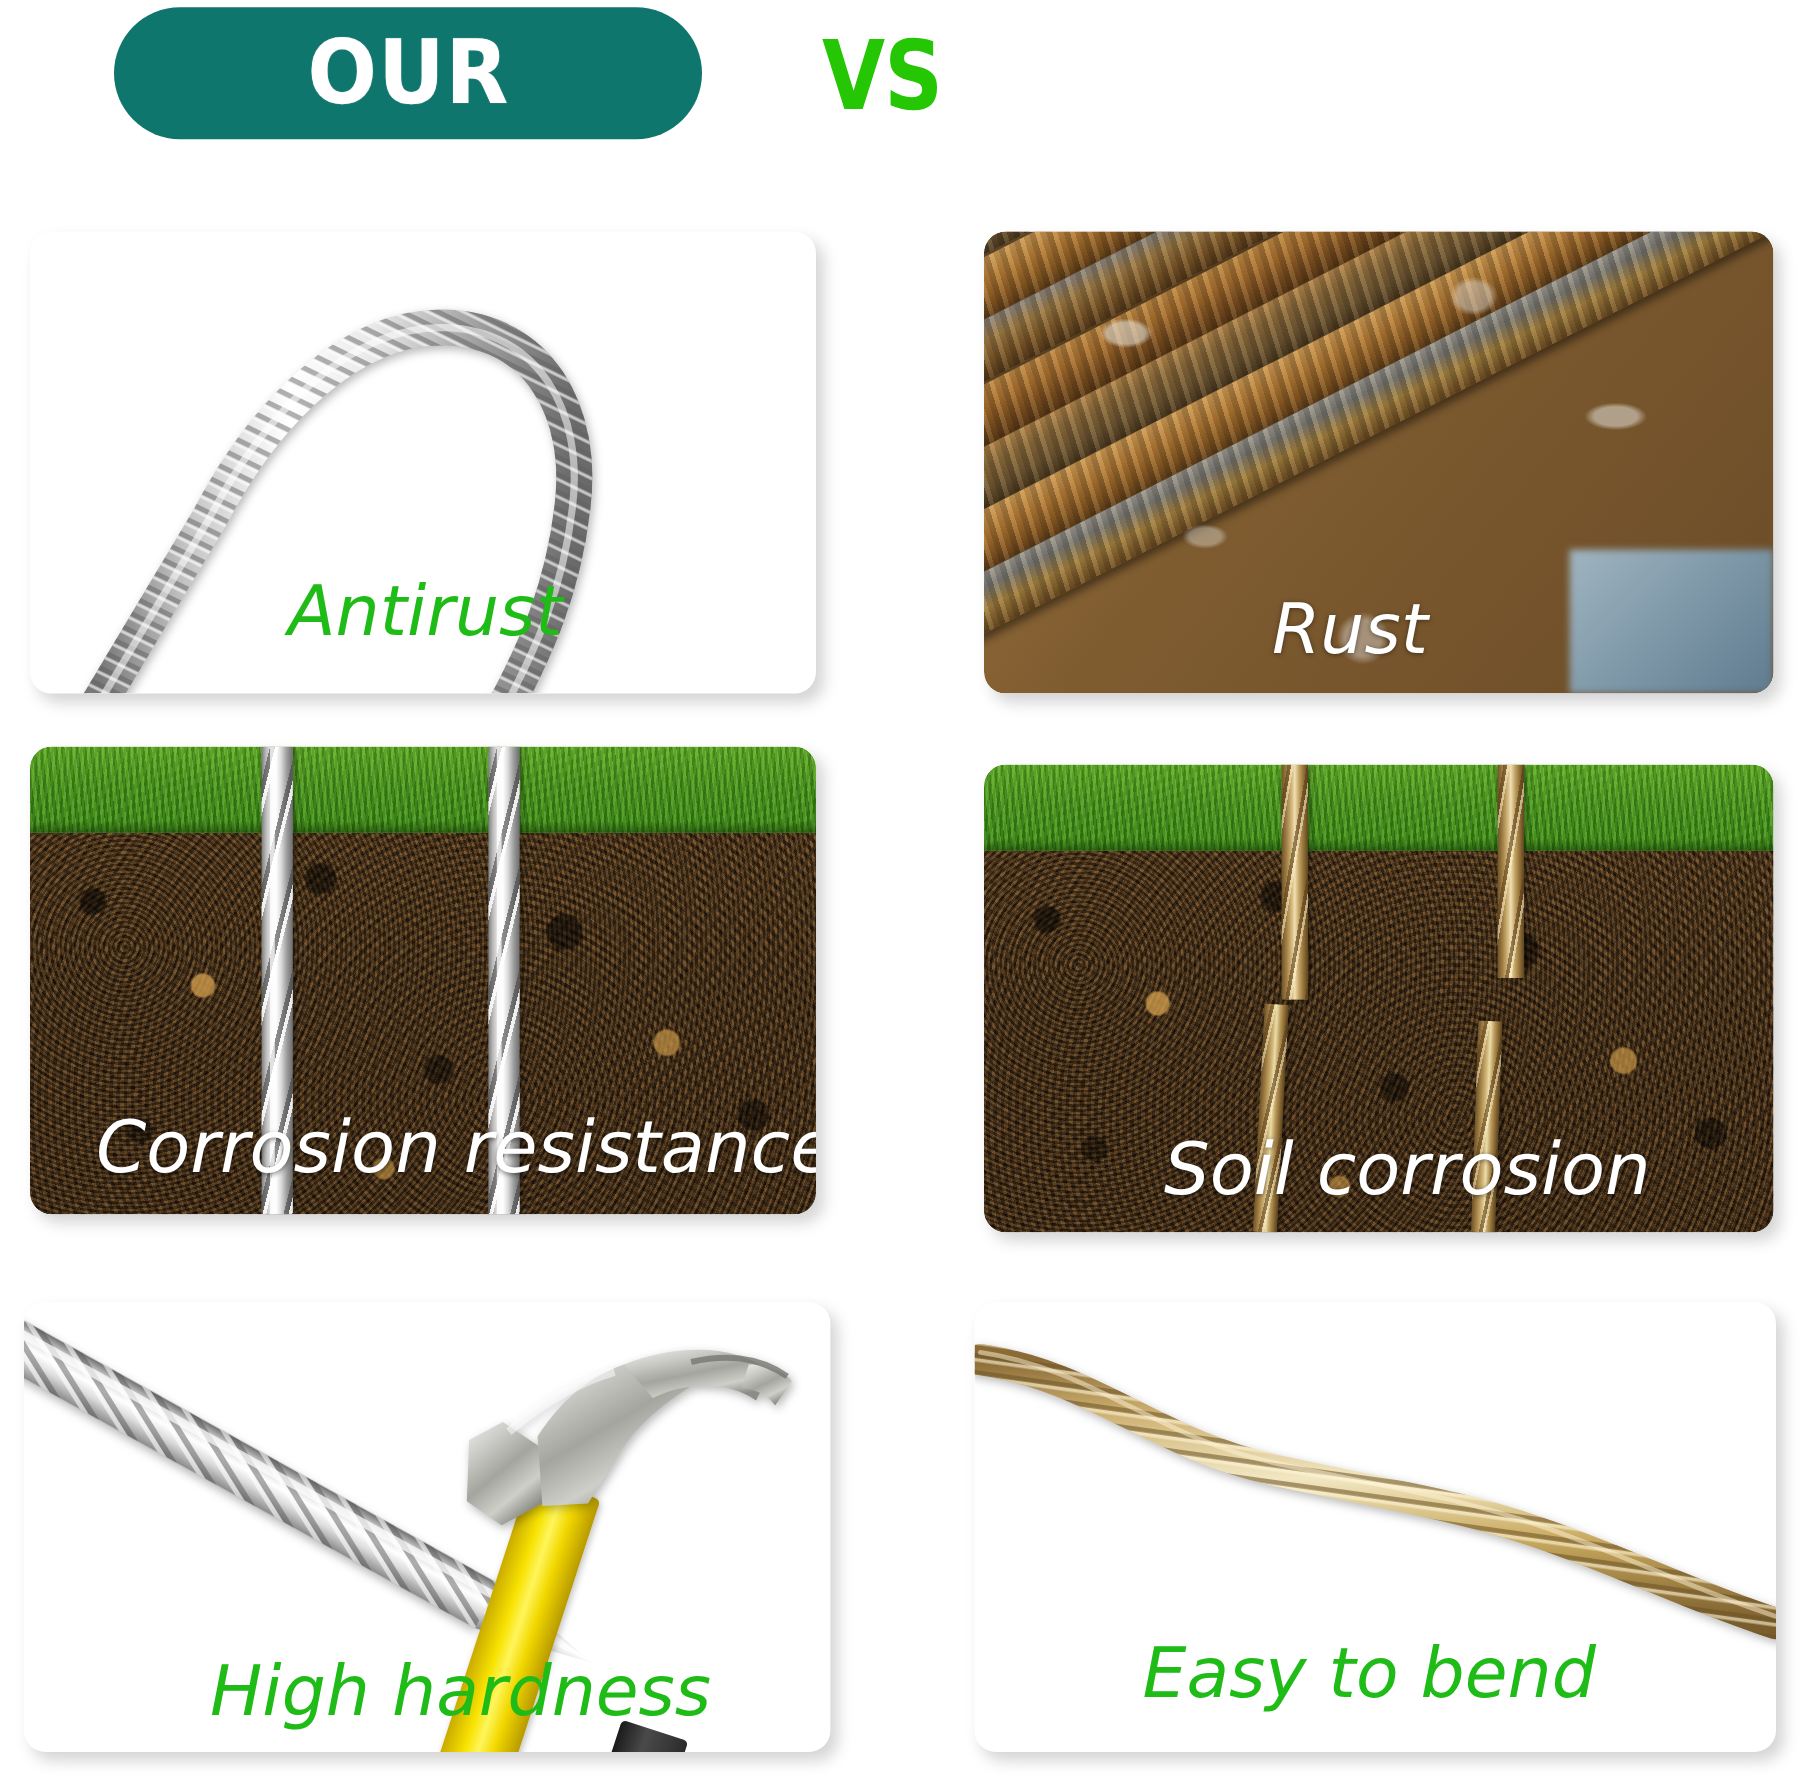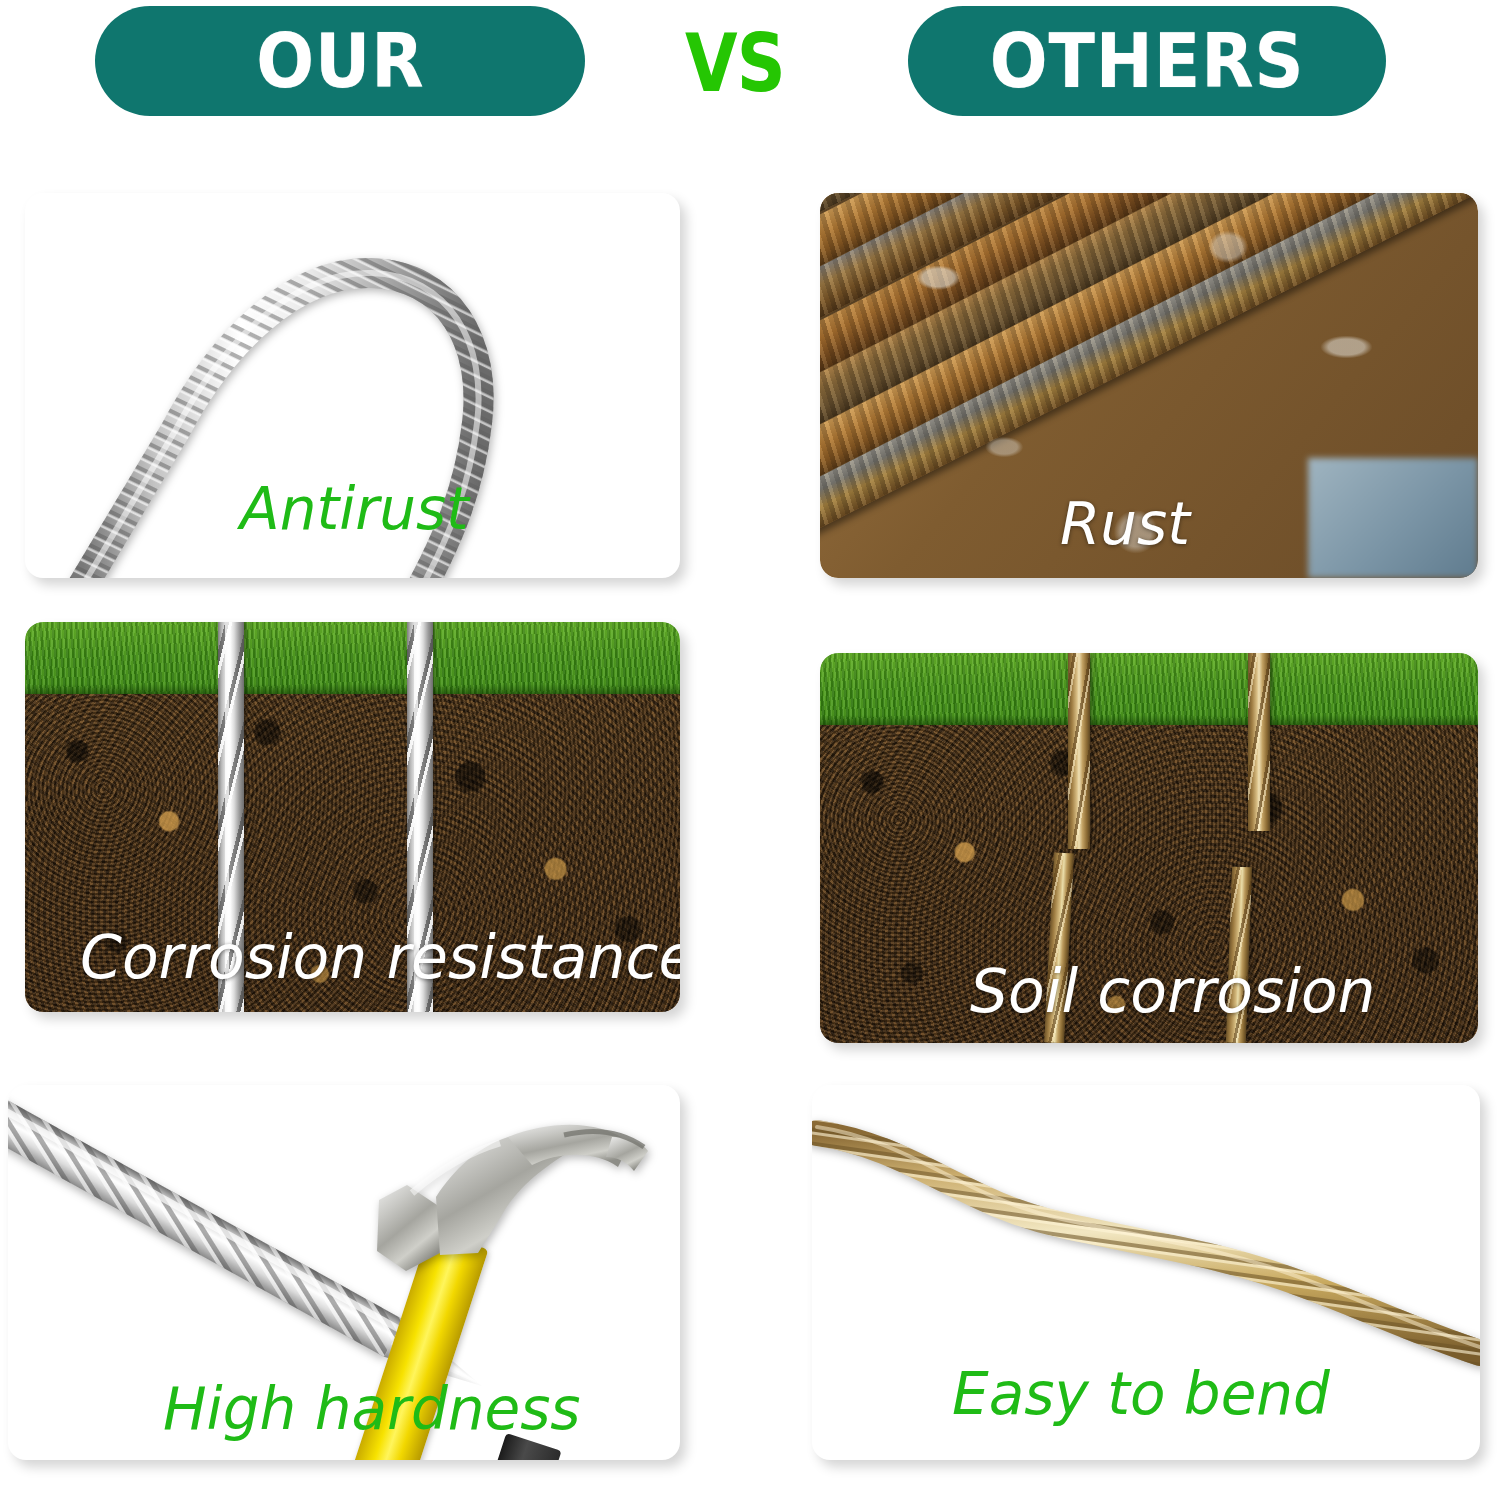--- a/index.html
+++ b/index.html
@@ -66,22 +66,22 @@
     position: absolute;
     inset: 0;
     overflow: hidden;
     border-radius: 18px;
   }
 
   
   #card-antirust  { left: 25px;  top: 193px;  width: 655px; height: 385px; }
   #card-rust      { left: 820px; top: 193px;  width: 658px; height: 385px; }
   #card-corrres   { left: 25px;  top: 622px;  width: 655px; height: 390px; }
-  #card-soilcorr  { left: 820px; top: 637px;  width: 658px; height: 390px; margin-top: 16px; }
-  #card-hardness  { left: 8px;   top: 1085px; width: 672px; height: 375px; }
+  #card-soilcorr  { left: 820px; top: 637px;  width: 658px; height: 390px; }
+  #card-hardness  { left: 20px;   top: 1085px; width: 672px; height: 375px; }
   #card-bend      { left: 812px; top: 1085px; width: 668px; height: 375px; }
 
   
   .card-label {
     position: absolute;
     z-index: 40;
     line-height: 1;
     white-space: nowrap;
     pointer-events: none;
   }
@@ -272,23 +272,20 @@
   .soft-shadow { filter: drop-shadow(2px 3px 4px rgba(0,0,0,0.28)); }
 </style>
 </head>
 <body>
 
 <div id="header">
   <div class="pill" id="pill-our">
     <span class="pill-label">OUR</span>
   </div>
   <div id="vs-label">VS</div>
-  <div class="pill" id="pill-other">
-    <span class="pill-label">OTHERS</span>
-  </div>
 </div>
 
 <div class="card" id="card-antirust">
   <div class="card-inner">
     <svg id="hook-svg" viewBox="0 0 655 385" preserveAspectRatio="none">
       <defs>
         <linearGradient id="chromeG" x1="0" y1="0" x2="1" y2="0">
           <stop offset="0%" stop-color="#787878"></stop>
           <stop offset="18%" stop-color="#c3c3c3"></stop>
           <stop offset="40%" stop-color="#ffffff"></stop>

